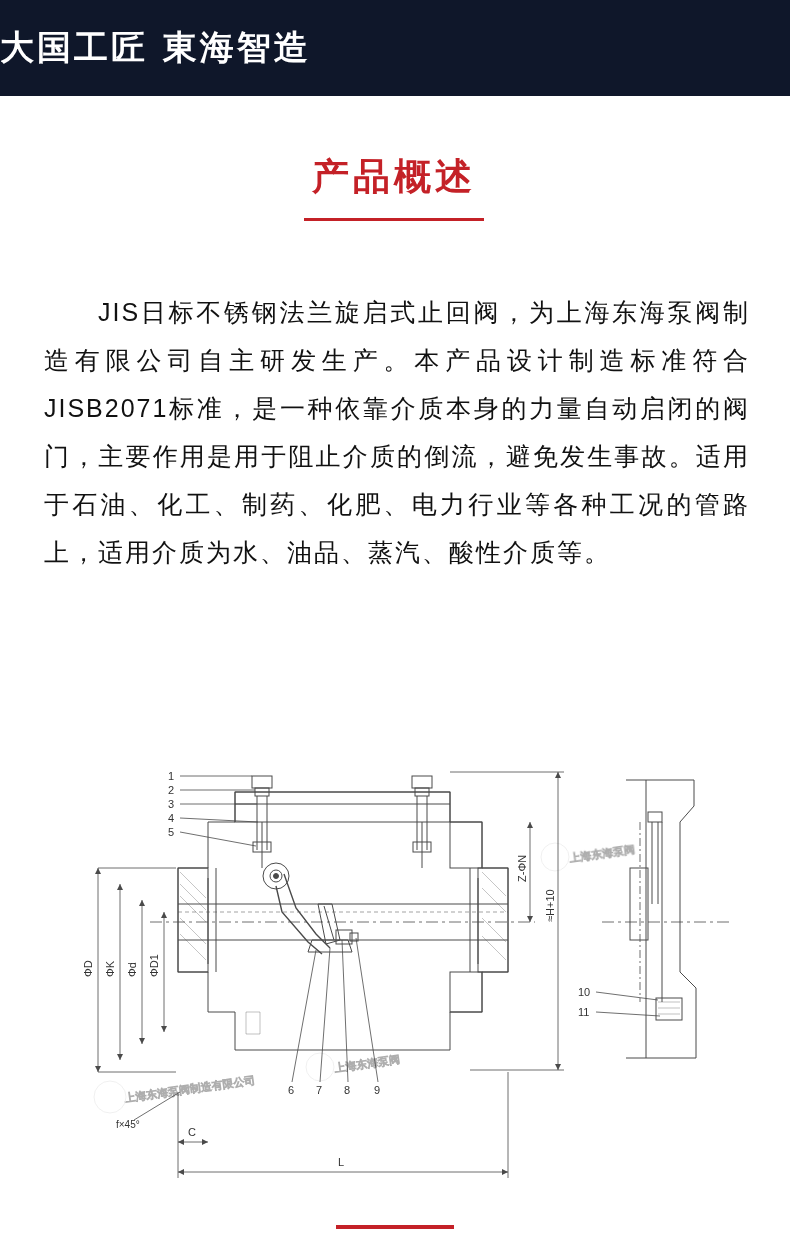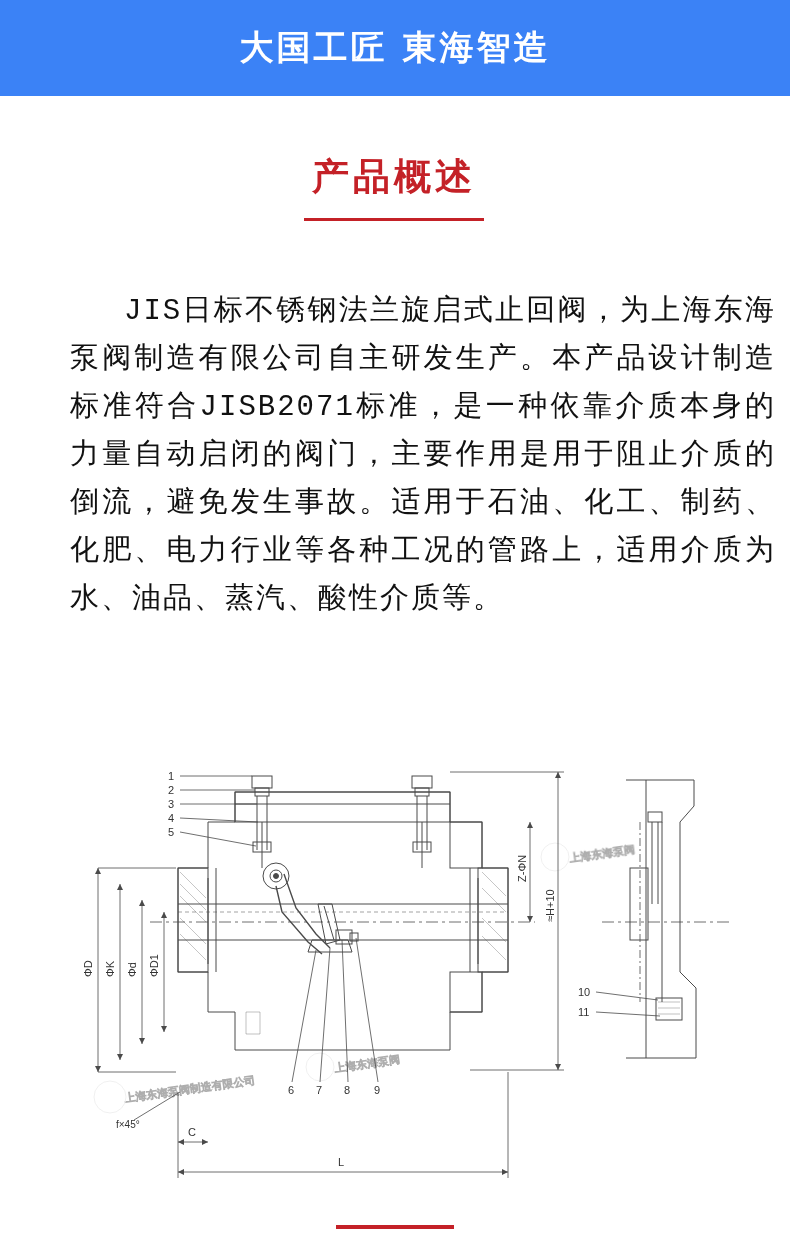--- a/index.html
+++ b/index.html
@@ -14,24 +14,23 @@
     width: 790px; height: 1247px;
     overflow: hidden;
     background: #ffffff;
   }
 
   
   .banner {
     position: absolute;
     top: 0; left: 0;
     width: 790px; height: 96px;
-    background: #3b82f6;
+    background: #0f172a;
     display: flex;
     align-items: center;
-    justify-content: center;
   }
   .banner-title {
     color: #ffffff;
     font-size: 34px;
     font-weight: bold;
     letter-spacing: 3px;
     font-family: "DejaVu Sans", "Liberation Sans", sans-serif;
   }
 
   
@@ -55,29 +54,28 @@
     background: #c42127;
     margin: 14px auto 0 auto;
   }
 
   
   .paragraph {
     position: absolute;
     top: 288px;
     left: 44px;
     width: 706px;
-    font-size: 29px;
+    font-size: 25px;
     line-height: 48px;
     color: #111111;
     text-align: justify;
     text-justify: inter-ideograph;
     letter-spacing: 2px;
     text-indent: 54px;
-    font-family: Liberation Mono, monospace;
-    margin-left: 26px;
+    font-family: Liberation Sans, sans-serif;
   }
 
   
   .drawing-wrap {
     position: absolute;
     top: 672px;
     left: 30px;
     width: 730px;
     height: 520px;
   }

